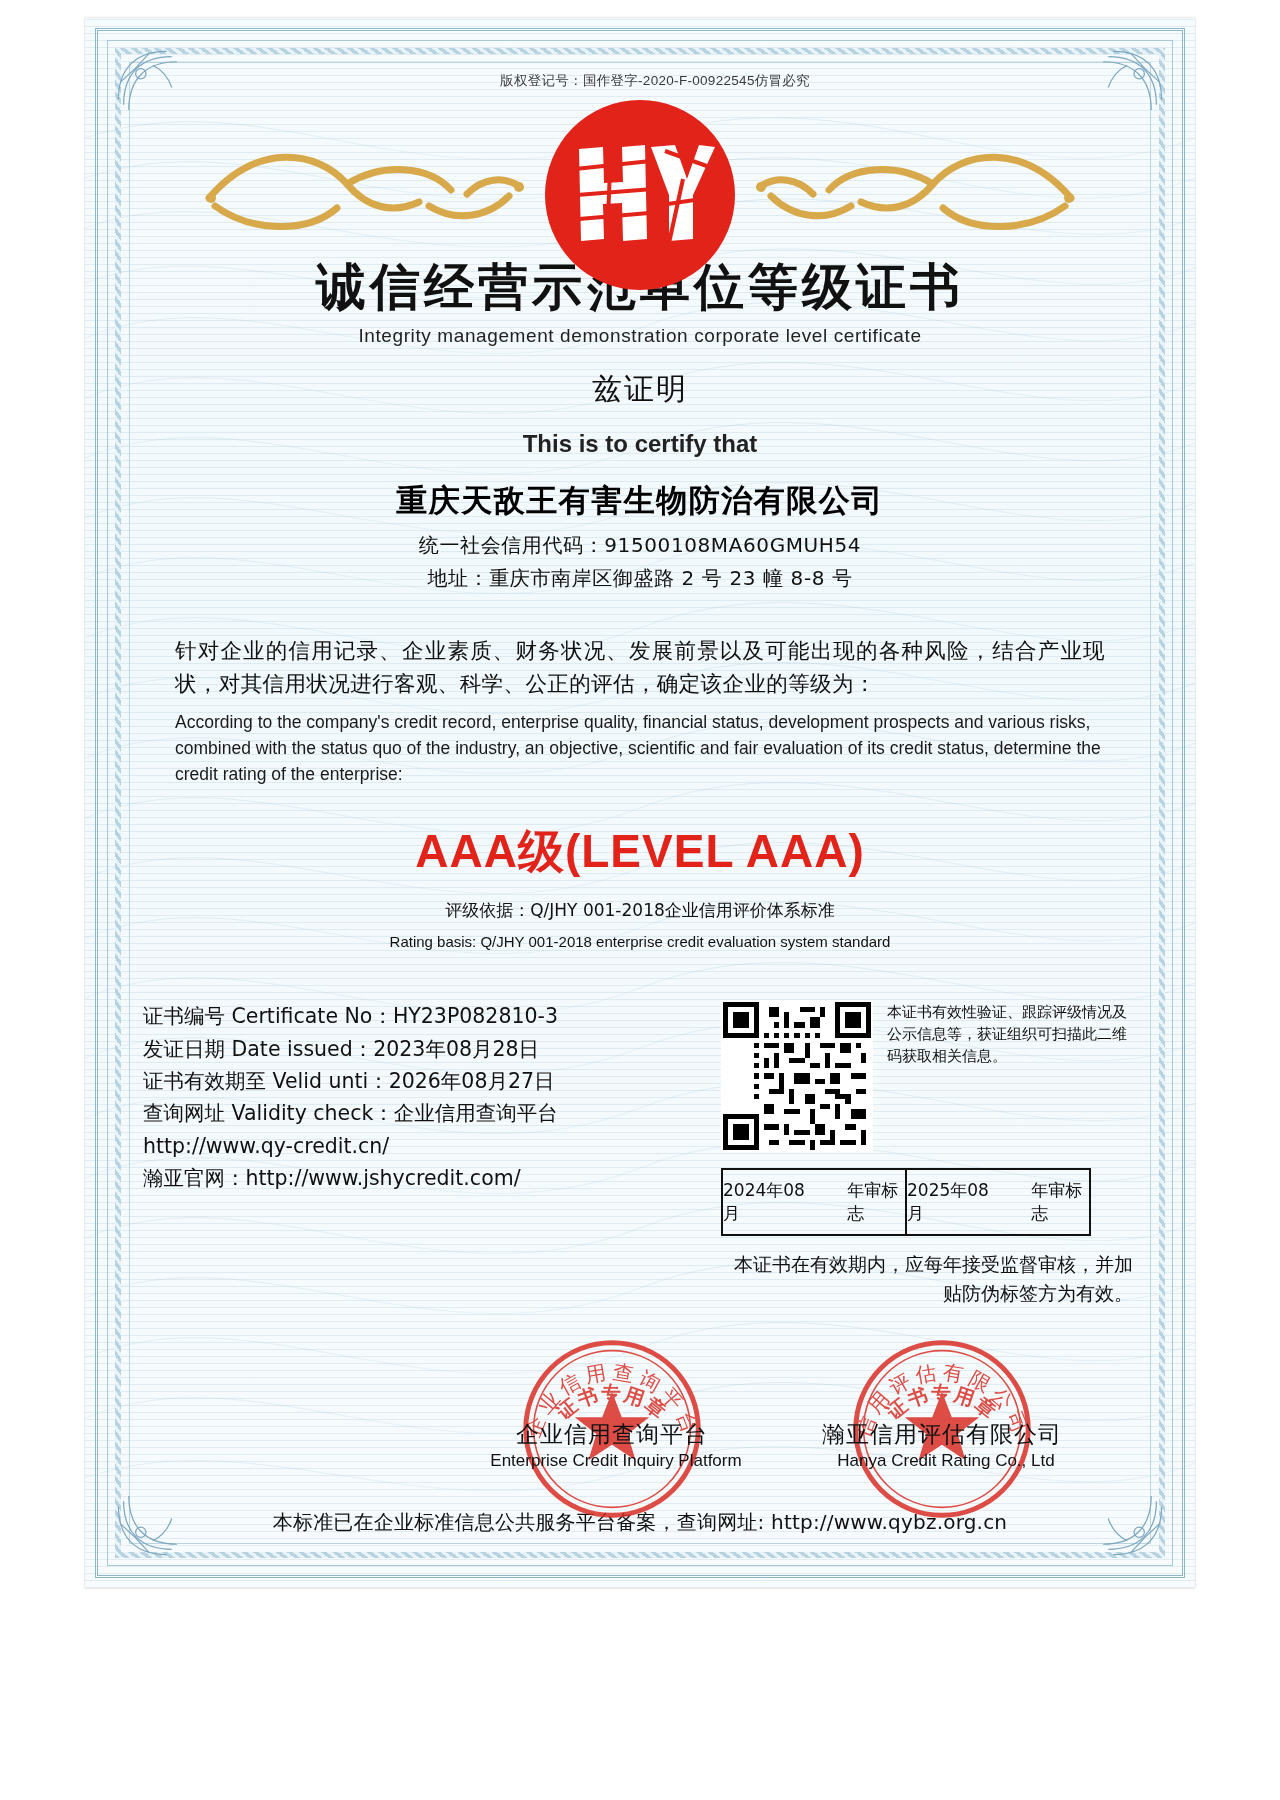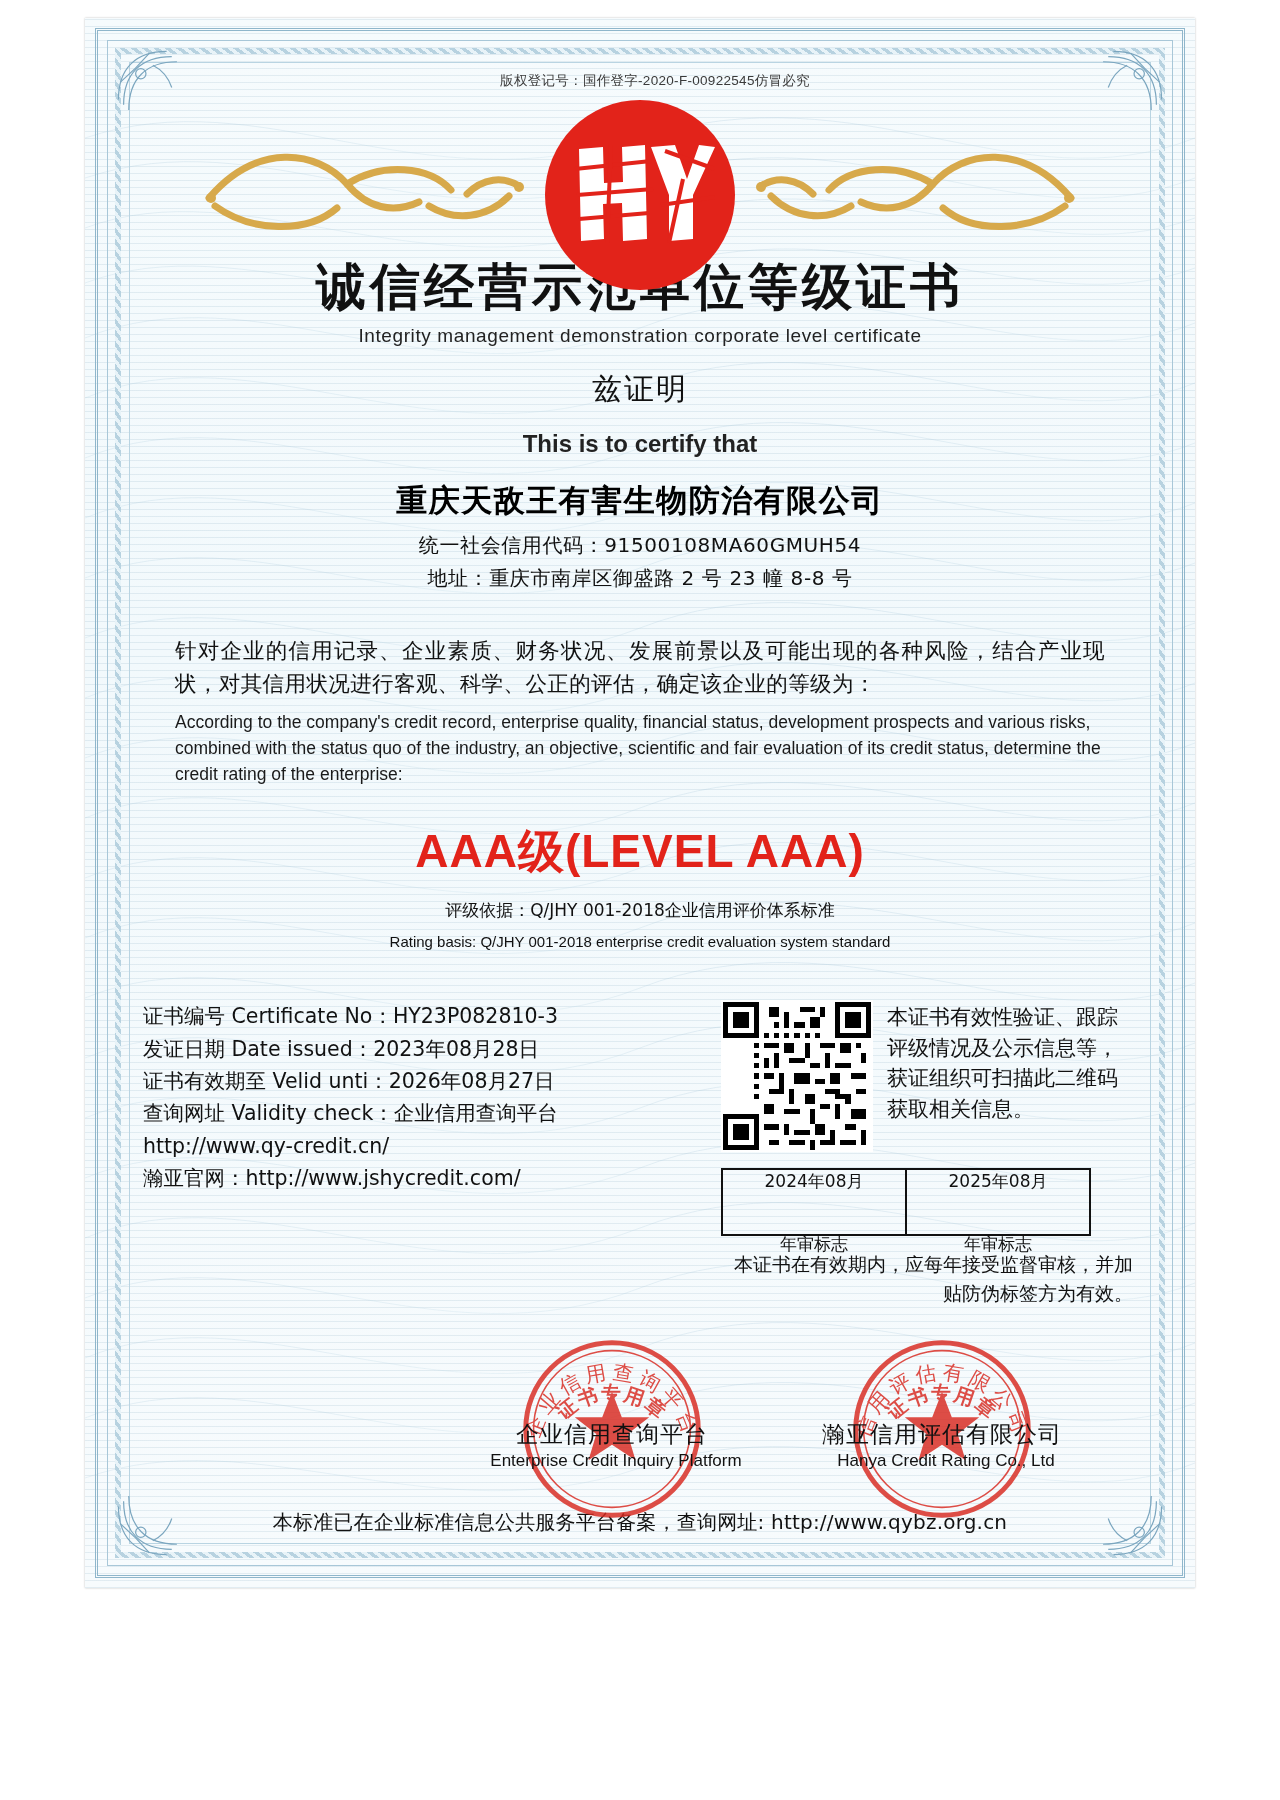--- a/index.html
+++ b/index.html
@@ -251,40 +251,40 @@
   }
   .qr-code {
     width: 148px;
     height: 148px;
     flex: none;
     background: #fff;
     padding: 2px;
   }
   .qr-note {
     font-family: "DejaVu Sans", "Liberation Sans", sans-serif;
-    font-size: 21px;
+    font-size: 15px;
     line-height: 1.45;
     color: #111;
     margin-left: 14px;
     padding-top: 2px;
   }
 
   .stamp-boxes {
     display: flex;
     gap: 0;
     margin-top: 16px;
   }
   .stamp-box {
     width: 182px;
     height: 64px;
     border: 2px solid #111;
     display: flex;
-    flex-direction: column;
+    flex-direction: row;
     align-items: center;
-    justify-content: flex-start;
+    justify-content: center;
     font-family: "DejaVu Sans", "Liberation Sans", sans-serif;
     font-size: 17px;
     color: #111;
     line-height: 1.35;
     gap: 40px;
   }
   .stamp-box + .stamp-box { border-left: none; }
 
   .annual-note {
     font-family: "DejaVu Sans", "Liberation Sans", sans-serif;

